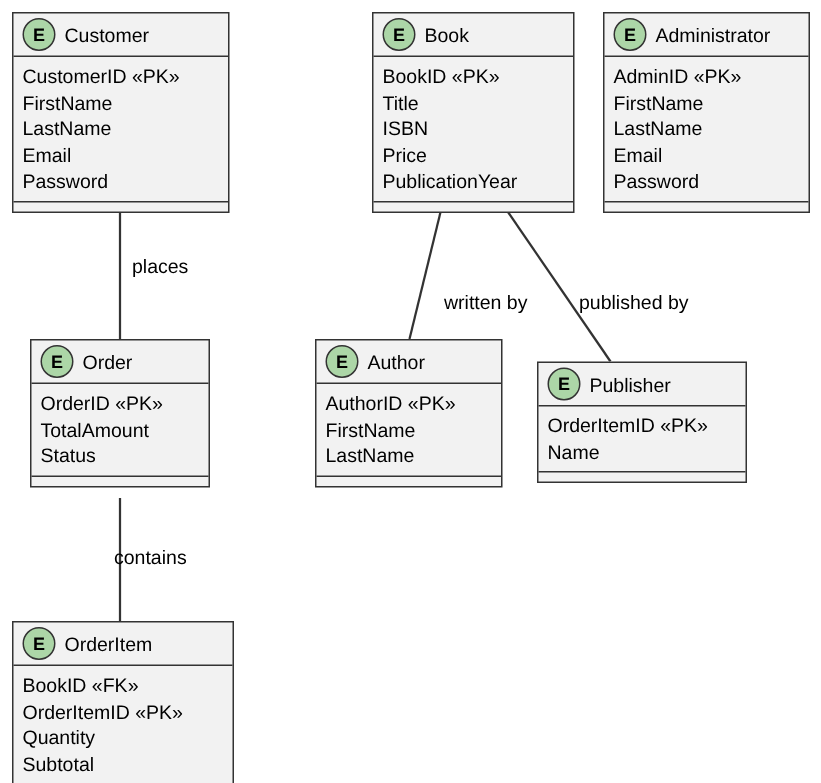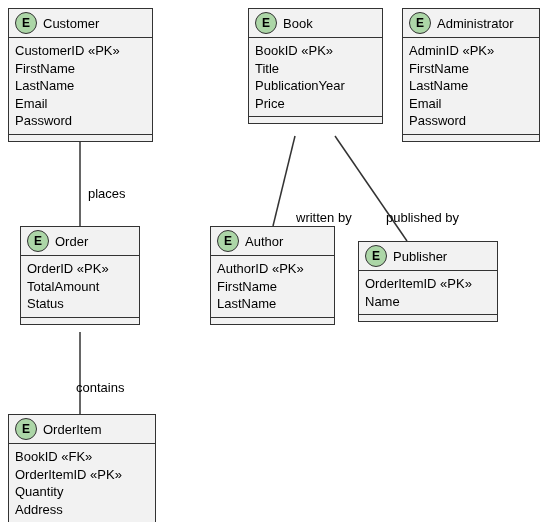--- a/index.html
+++ b/index.html
@@ -57,21 +57,20 @@
     left: 0;
     top: 0;
     width: 547px;
     height: 522px;
     pointer-events: none;
   }
   .rel-label {
     position: absolute;
     font-size: 13px;
     white-space: nowrap;
-    margin-top: 16px;
   }
 </style>
 </head>
 <body>
 
 <svg class="connectors">
   <line x1="80" y1="136" x2="80" y2="226" stroke="#333" stroke-width="1.5"></line>
   <line x1="80" y1="332" x2="80" y2="414" stroke="#333" stroke-width="1.5"></line>
   <line x1="295" y1="136" x2="273" y2="226" stroke="#333" stroke-width="1.5"></line>
   <line x1="335" y1="136" x2="407" y2="241" stroke="#333" stroke-width="1.5"></line>
@@ -93,22 +92,23 @@
 </div>
 
 <div class="entity" style="left:248px; top:8px; width:135px;">
   <div class="entity-header">
     <span class="entity-icon">E</span>
     <span class="entity-title">Book</span>
   </div>
   <div class="entity-body">
     <div class="attr">BookID «PK»</div>
     <div class="attr">Title</div>
+    <div class="attr">ISBN</div>
+    <div class="attr">Price</div>
     <div class="attr">PublicationYear</div>
-    <div class="attr">Price</div>
   </div>
   <div class="entity-foot"></div>
 </div>
 
 <div class="entity" style="left:402px; top:8px; width:138px;">
   <div class="entity-header">
     <span class="entity-icon">E</span>
     <span class="entity-title">Administrator</span>
   </div>
   <div class="entity-body">
@@ -161,21 +161,21 @@
 
 <div class="entity" style="left:8px; top:414px; width:148px;">
   <div class="entity-header">
     <span class="entity-icon">E</span>
     <span class="entity-title">OrderItem</span>
   </div>
   <div class="entity-body">
     <div class="attr">BookID «FK»</div>
     <div class="attr">OrderItemID «PK»</div>
     <div class="attr">Quantity</div>
-    <div class="attr">Address</div>
+    <div class="attr">Subtotal</div>
   </div>
 
 </div>
 
 <div class="rel-label" style="left:88px; top:170px;">places</div>
 <div class="rel-label" style="left:76px; top:364px;">contains</div>
 <div class="rel-label" style="left:296px; top:194px;">written by</div>
 <div class="rel-label" style="left:386px; top:194px;">published by</div>
 
 </body></html>

